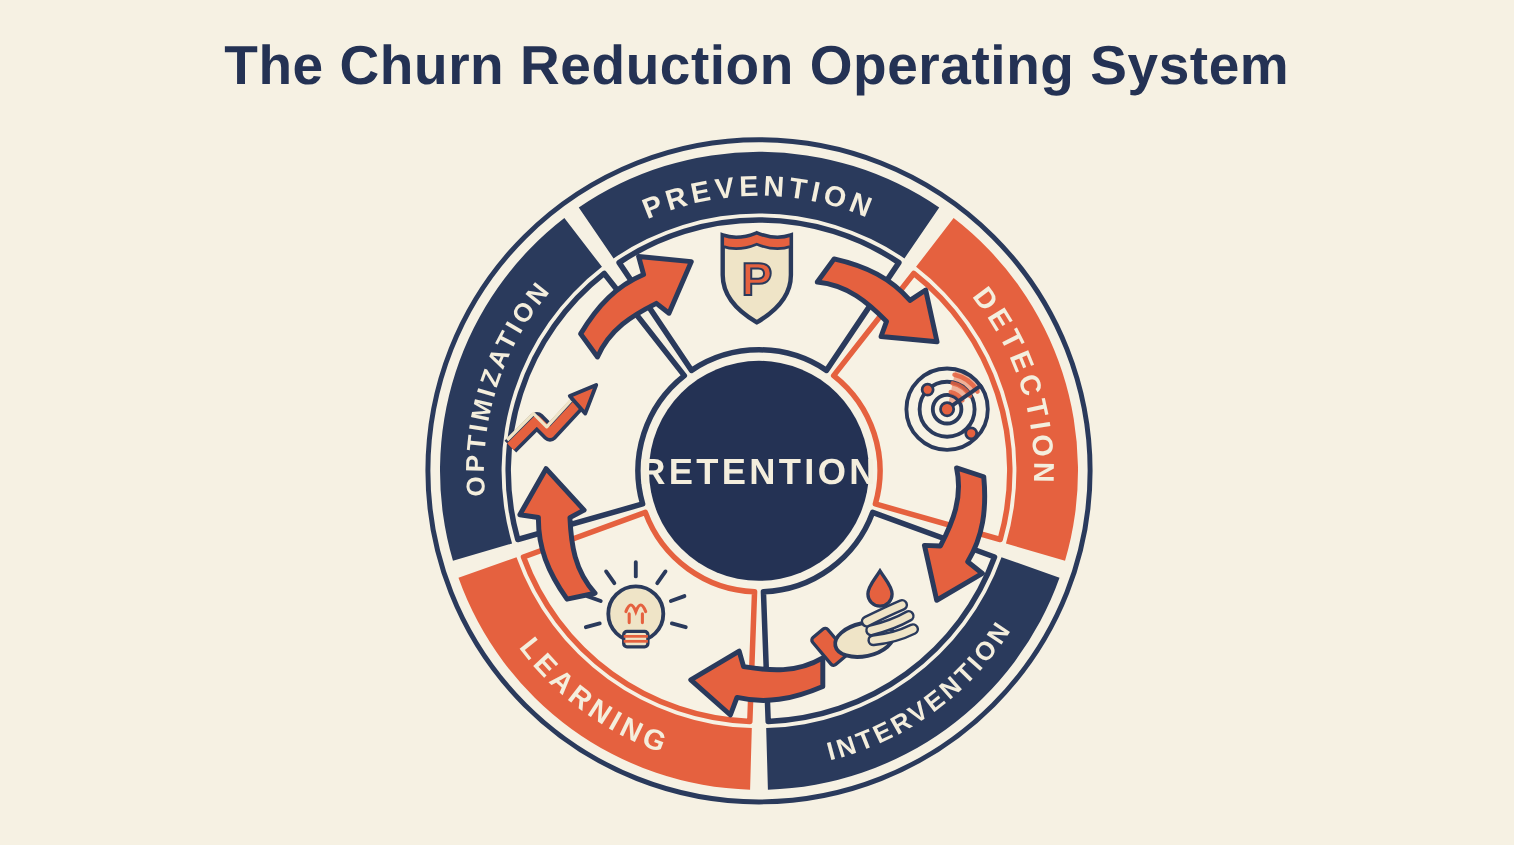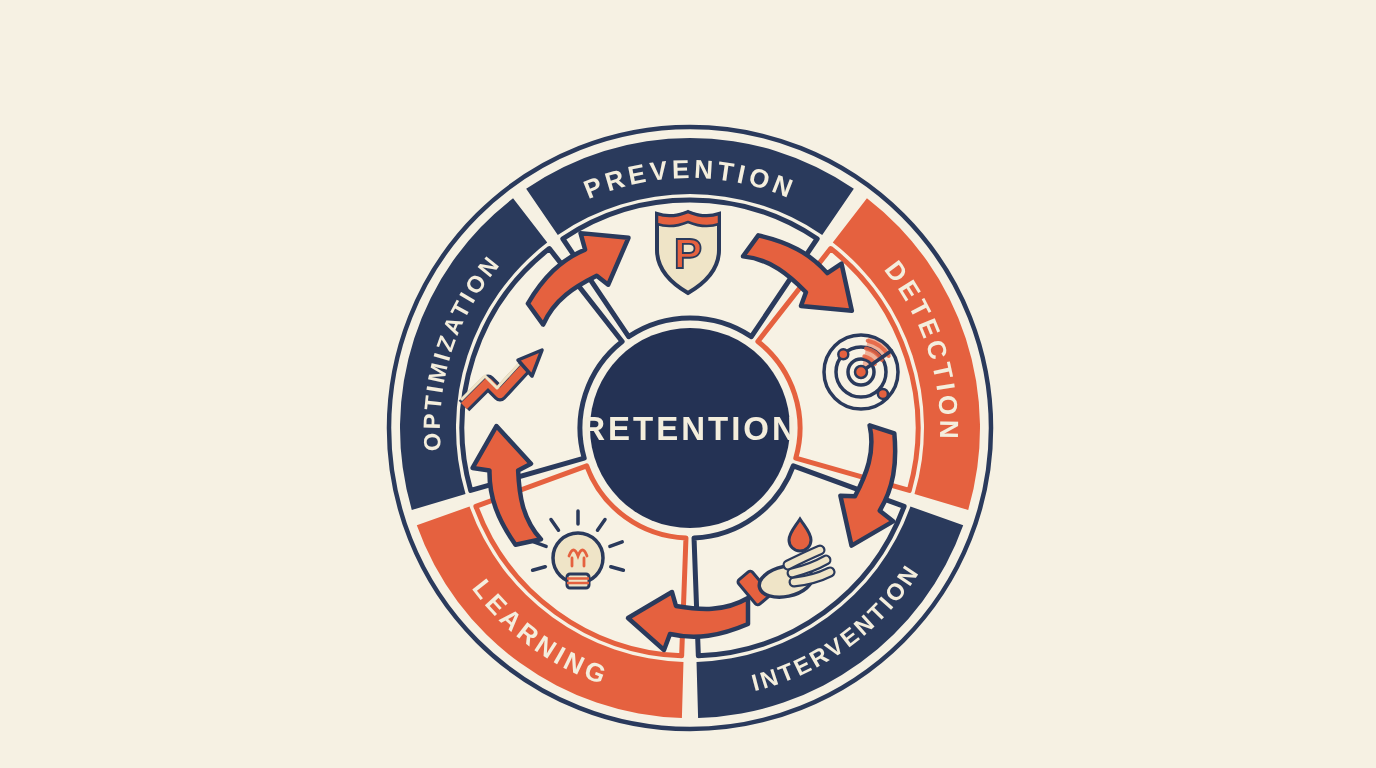--- a/index.html
+++ b/index.html
@@ -33,20 +33,21 @@
   .shield-p{
     font-size:42px;font-weight:800;fill:var(--orange,#e5613f);
     stroke:var(--navy,#2a3a5c);stroke-width:1.8;
     font-family:"Liberation Sans",sans-serif;
   }
 </style>
 </head>
 <body>
 
 <div class="canvas">
+  <h1 class="page-title">The Churn Reduction Operating System</h1>
 
   <svg id="wheel-svg" viewBox="0 0 1376 768">
     <defs id="wheel-defs">
         <path id="label-arc-0" fill="none" d="M 565.00 211.49 A 250 250 0 0 1 815.00 211.49"></path>
         <path id="label-arc-1" fill="none" d="M 857.28 242.21 A 250 250 0 0 1 934.54 479.98"></path>
         <path id="label-arc-2" fill="none" d="M 713.62 697.97 A 271 271 0 0 0 939.46 533.89"></path>
         <path id="label-arc-3" fill="none" d="M 440.54 533.89 A 271 271 0 0 0 666.38 697.97"></path>
         <path id="label-arc-4" fill="none" d="M 445.46 479.98 A 250 250 0 0 1 522.72 242.21"></path>
       </defs>
 

